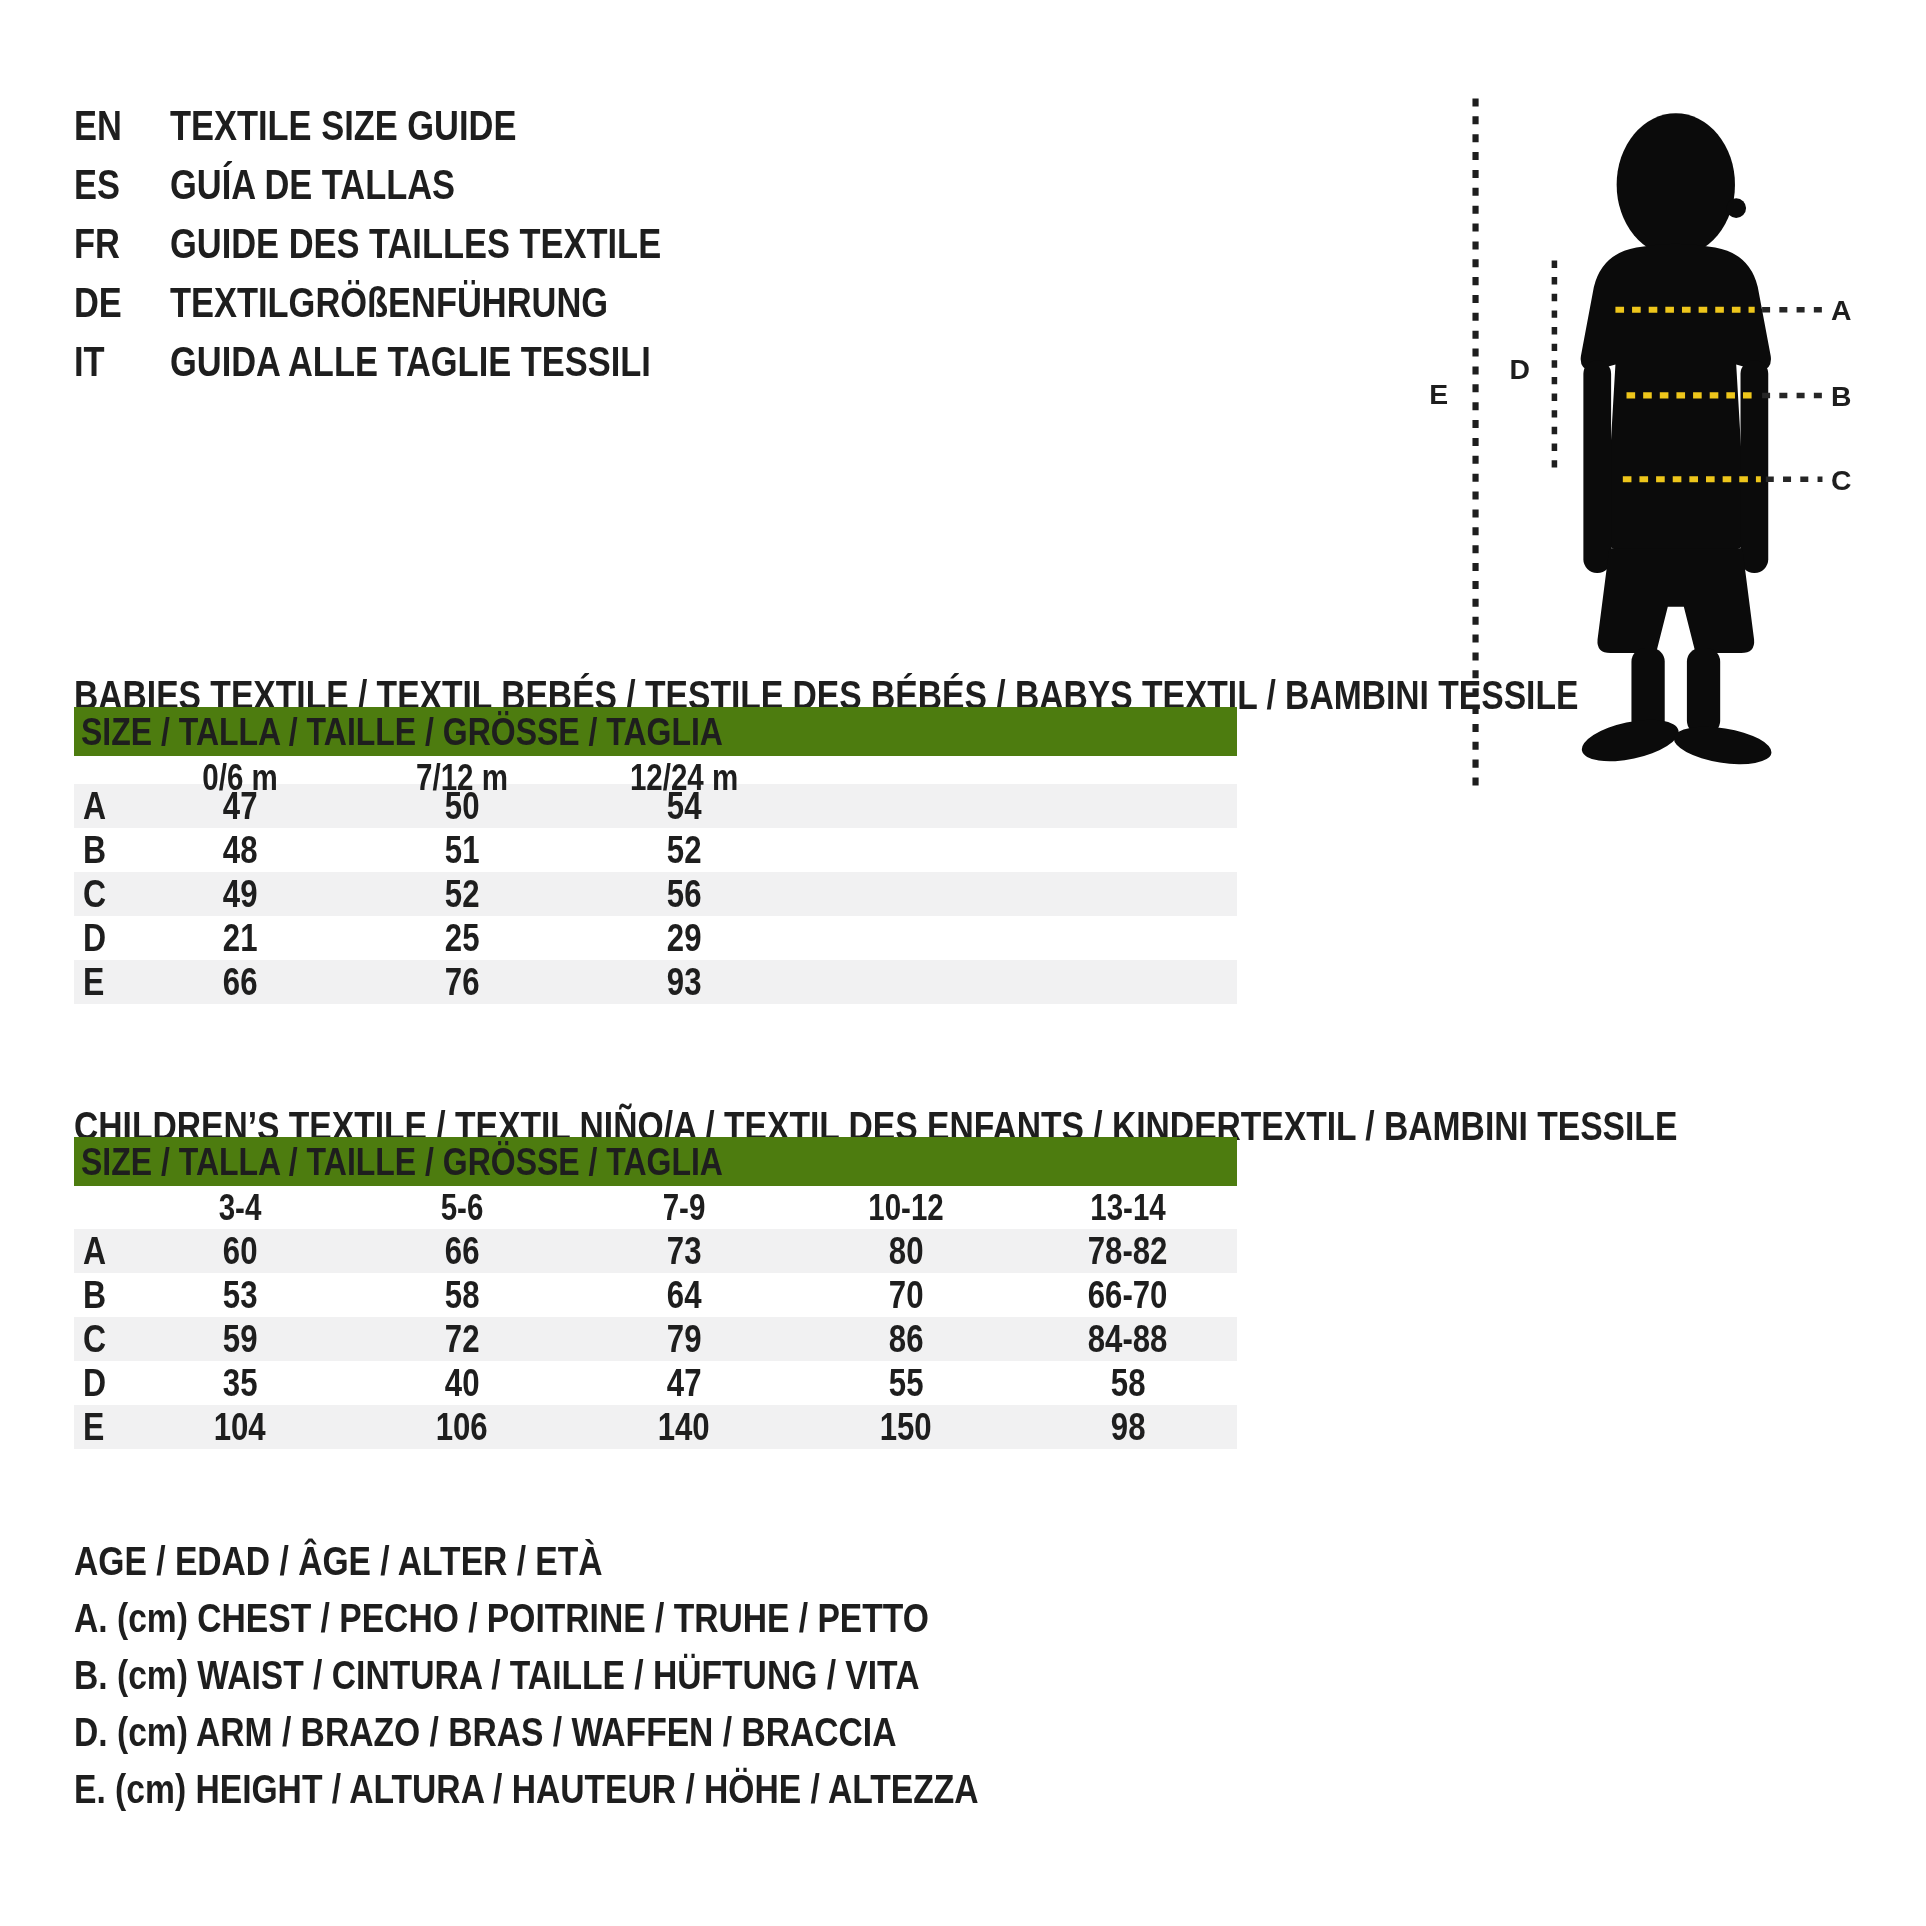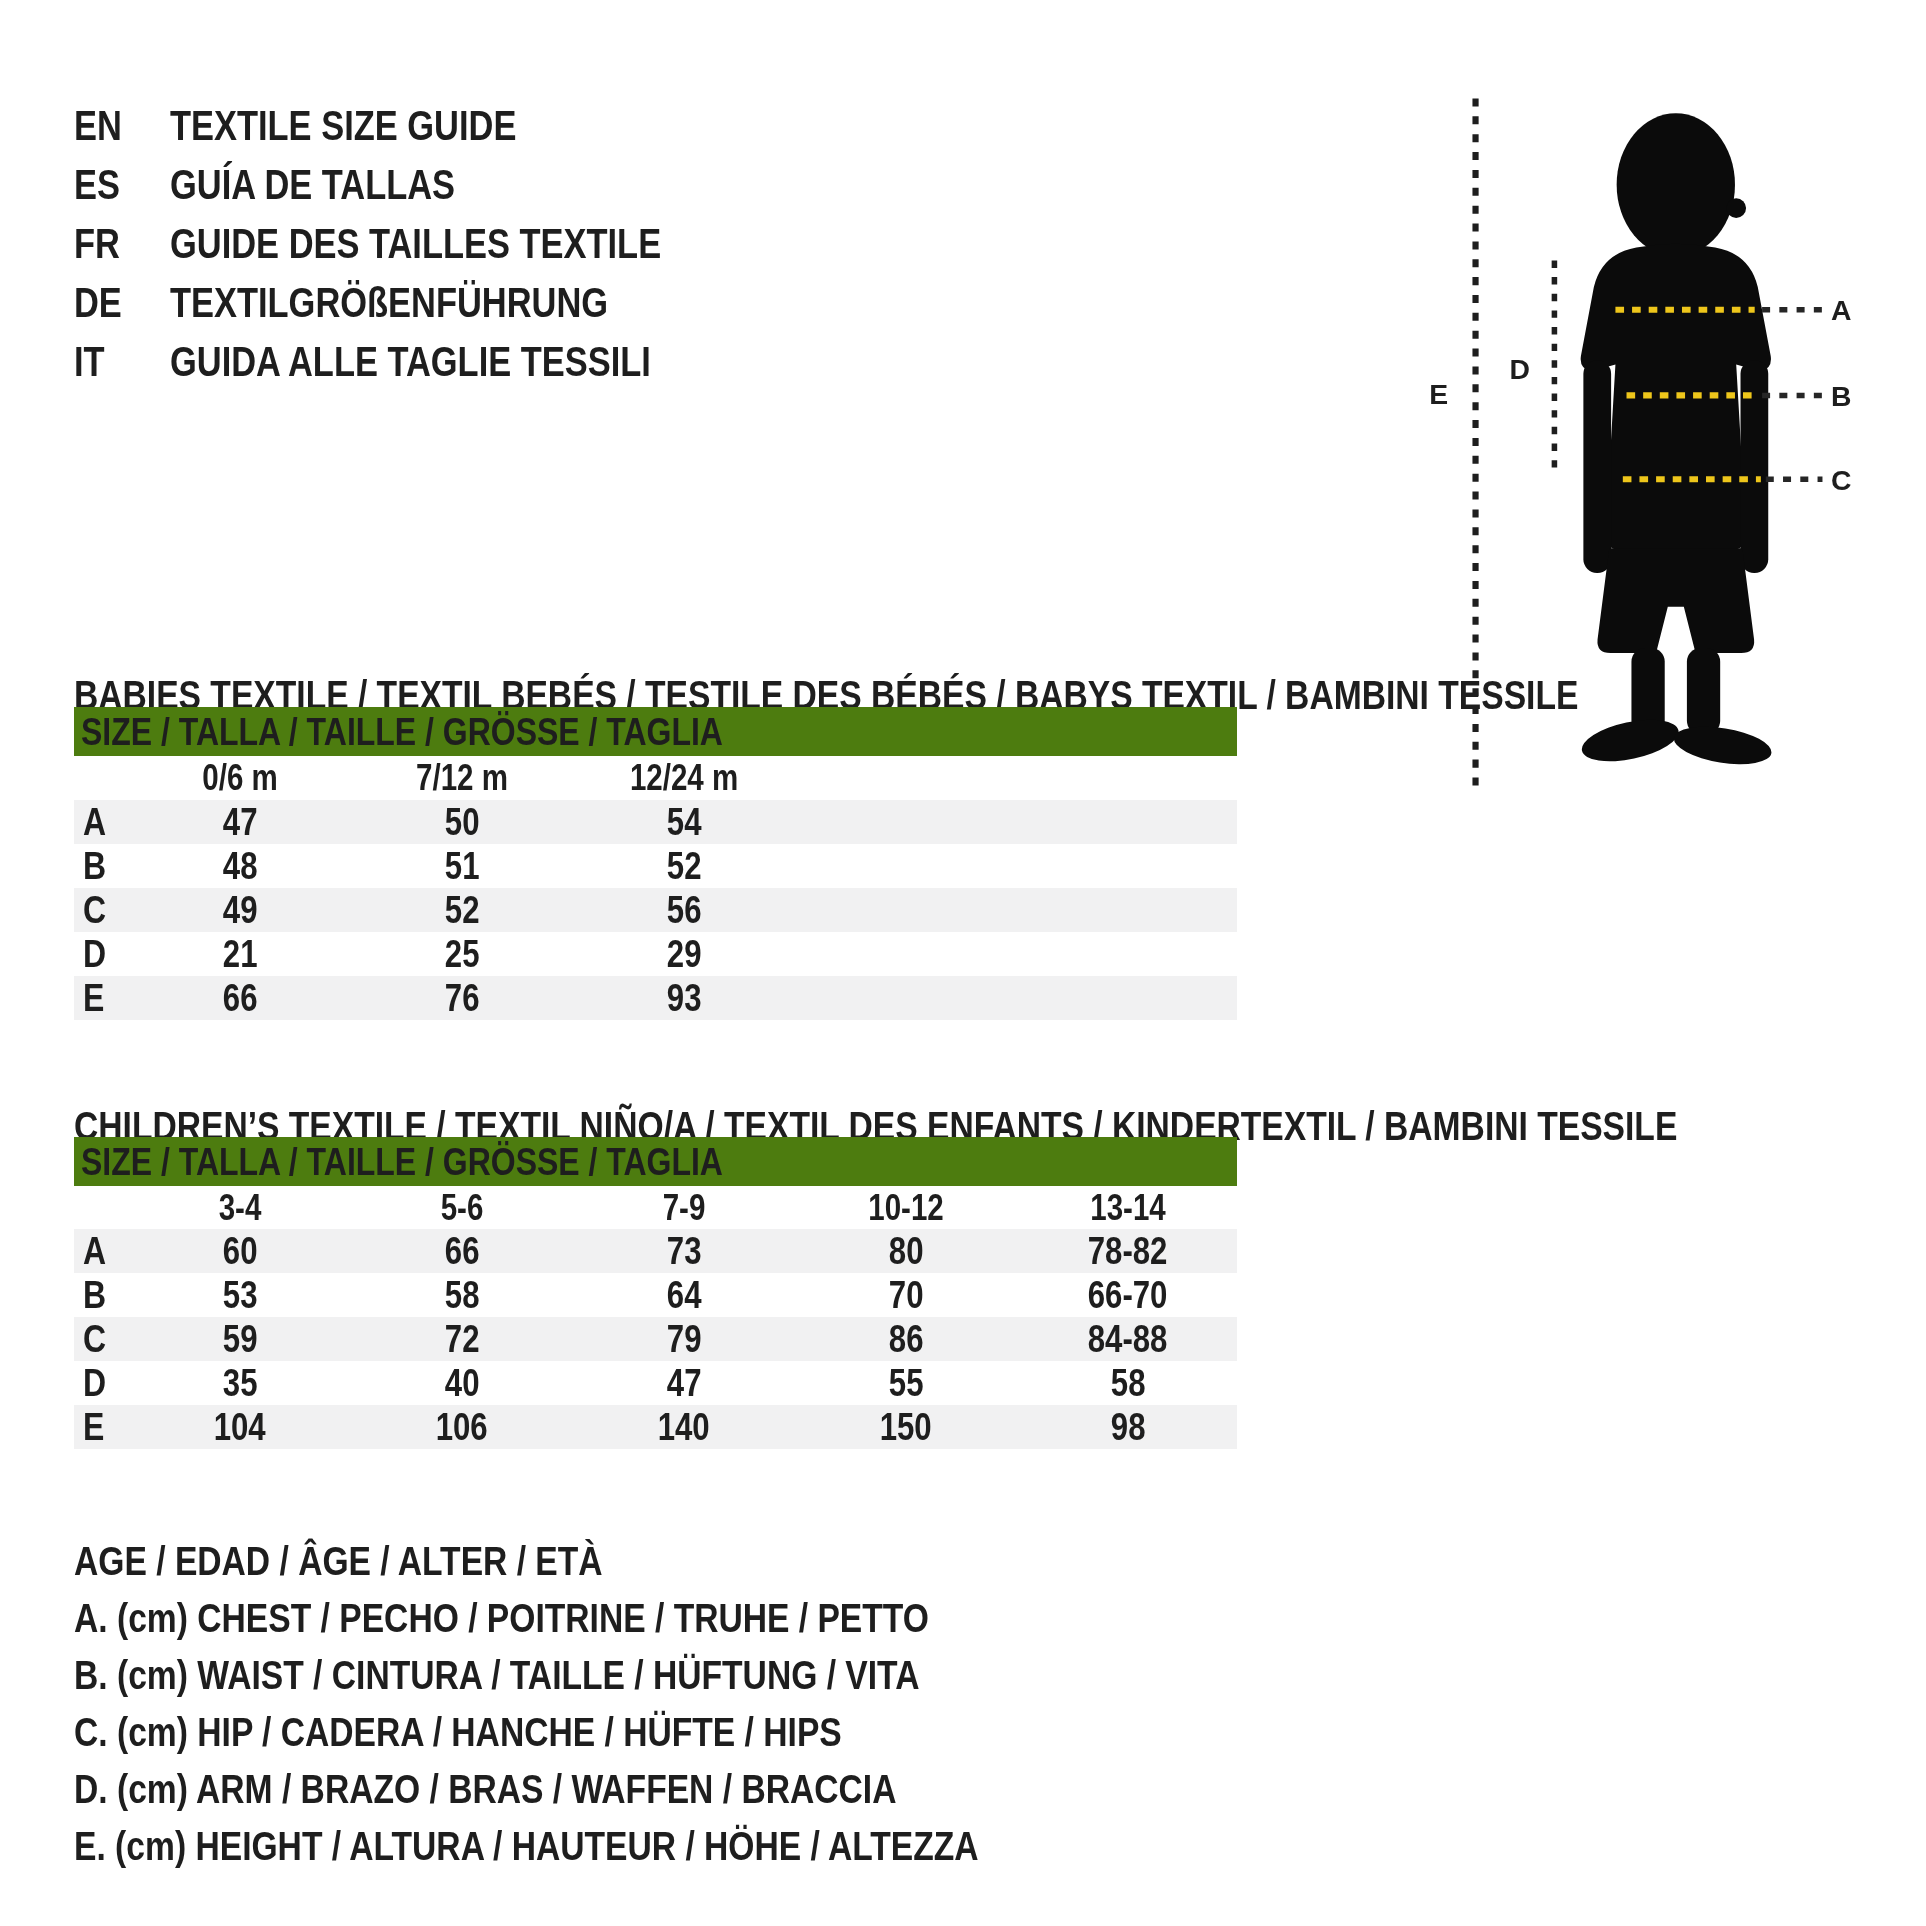--- a/index.html
+++ b/index.html
@@ -26,21 +26,21 @@
   .babies-title   { top:632px; }
   .children-title { top:1063px; }
 
   
   .size-table { position:absolute; left:74px; width:1163px; }
   .babies-pos   { top:707px; }
   .children-pos { top:1137px; }
   .tbar  { height:49px; line-height:49px; background:#4d7c0f; padding-left:7.4px; font-size:39px; font-weight:700; box-sizing:border-box; }
   .trow  { display:grid; grid-template-columns:55px repeat(5,222px); align-items:center; height:44px; font-size:38px; font-weight:600; }
   .thead { font-size:36px; font-weight:600; }
-  .thead-babies   { height:44px; }
+  .thead-babies   { height:28px; }
   .thead-children { height:43px; }
   .stripe { background:#f1f1f2; }
   .lbl   { font-size:39px; padding-left:8.6px; text-align:left; }
   .cell  { text-align:center; }
 
   
   .legend { position:absolute; left:74px; top:1515px;margin-top:18px; }
   .legend-line { height:57px; line-height:57px; font-size:41px; font-weight:600; }
 </style>
 </head>
@@ -218,20 +218,19 @@
           <div class="cell"><span class="cx cxc">98</span></div>
         </div>
       </div>
   </div>
 
   <div class="legend">
     <div class="legend-line"><span class="cx">AGE / EDAD / ÂGE / ALTER / ETÀ</span></div>
     <div>
         <div class="legend-line"><span class="cx">A. (cm) CHEST / PECHO / POITRINE / TRUHE / PETTO</span></div>
         <div class="legend-line"><span class="cx">B. (cm) WAIST / CINTURA / TAILLE / HÜFTUNG / VITA</span></div>
-        <div class="legend-line"><span class="cx">C. (cm) HIP / CADERA / HANCHE / HÜFTE / HIPS</span></div>
         <div class="legend-line"><span class="cx">D. (cm) ARM / BRAZO / BRAS / WAFFEN / BRACCIA</span></div>
         <div class="legend-line"><span class="cx">E. (cm) HEIGHT / ALTURA / HAUTEUR / HÖHE / ALTEZZA</span></div>
       </div>
   </div>
 
 </div>
 
 
 </body></html>

